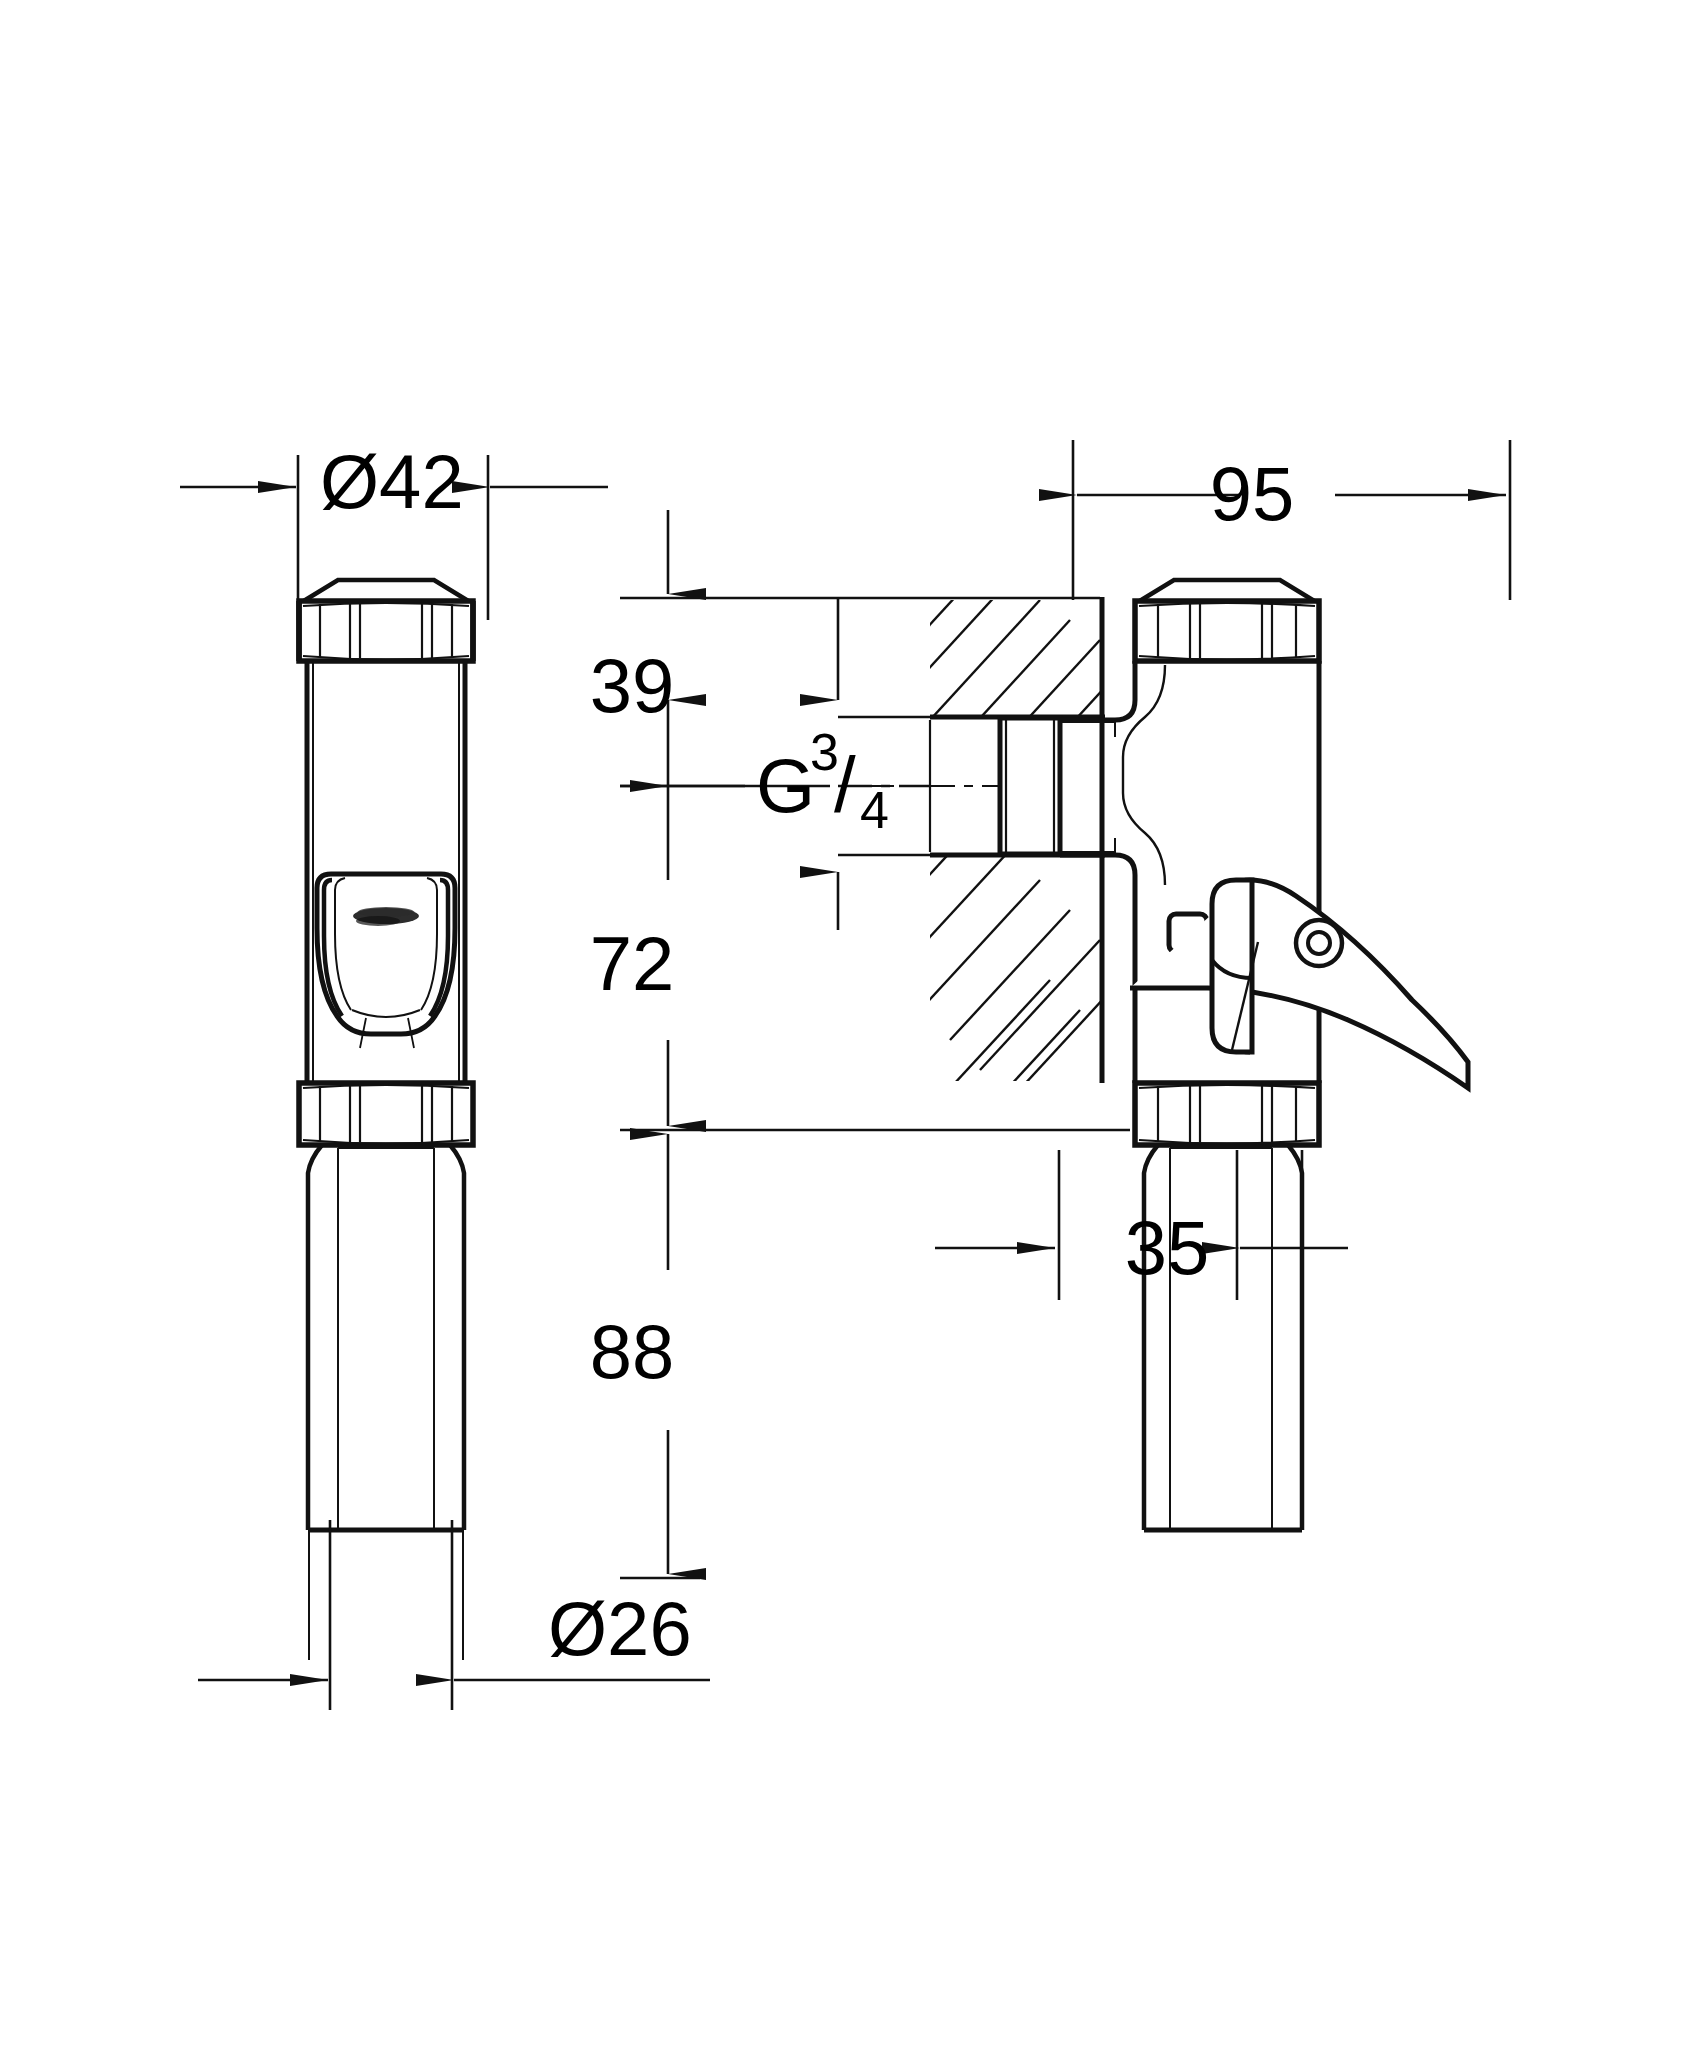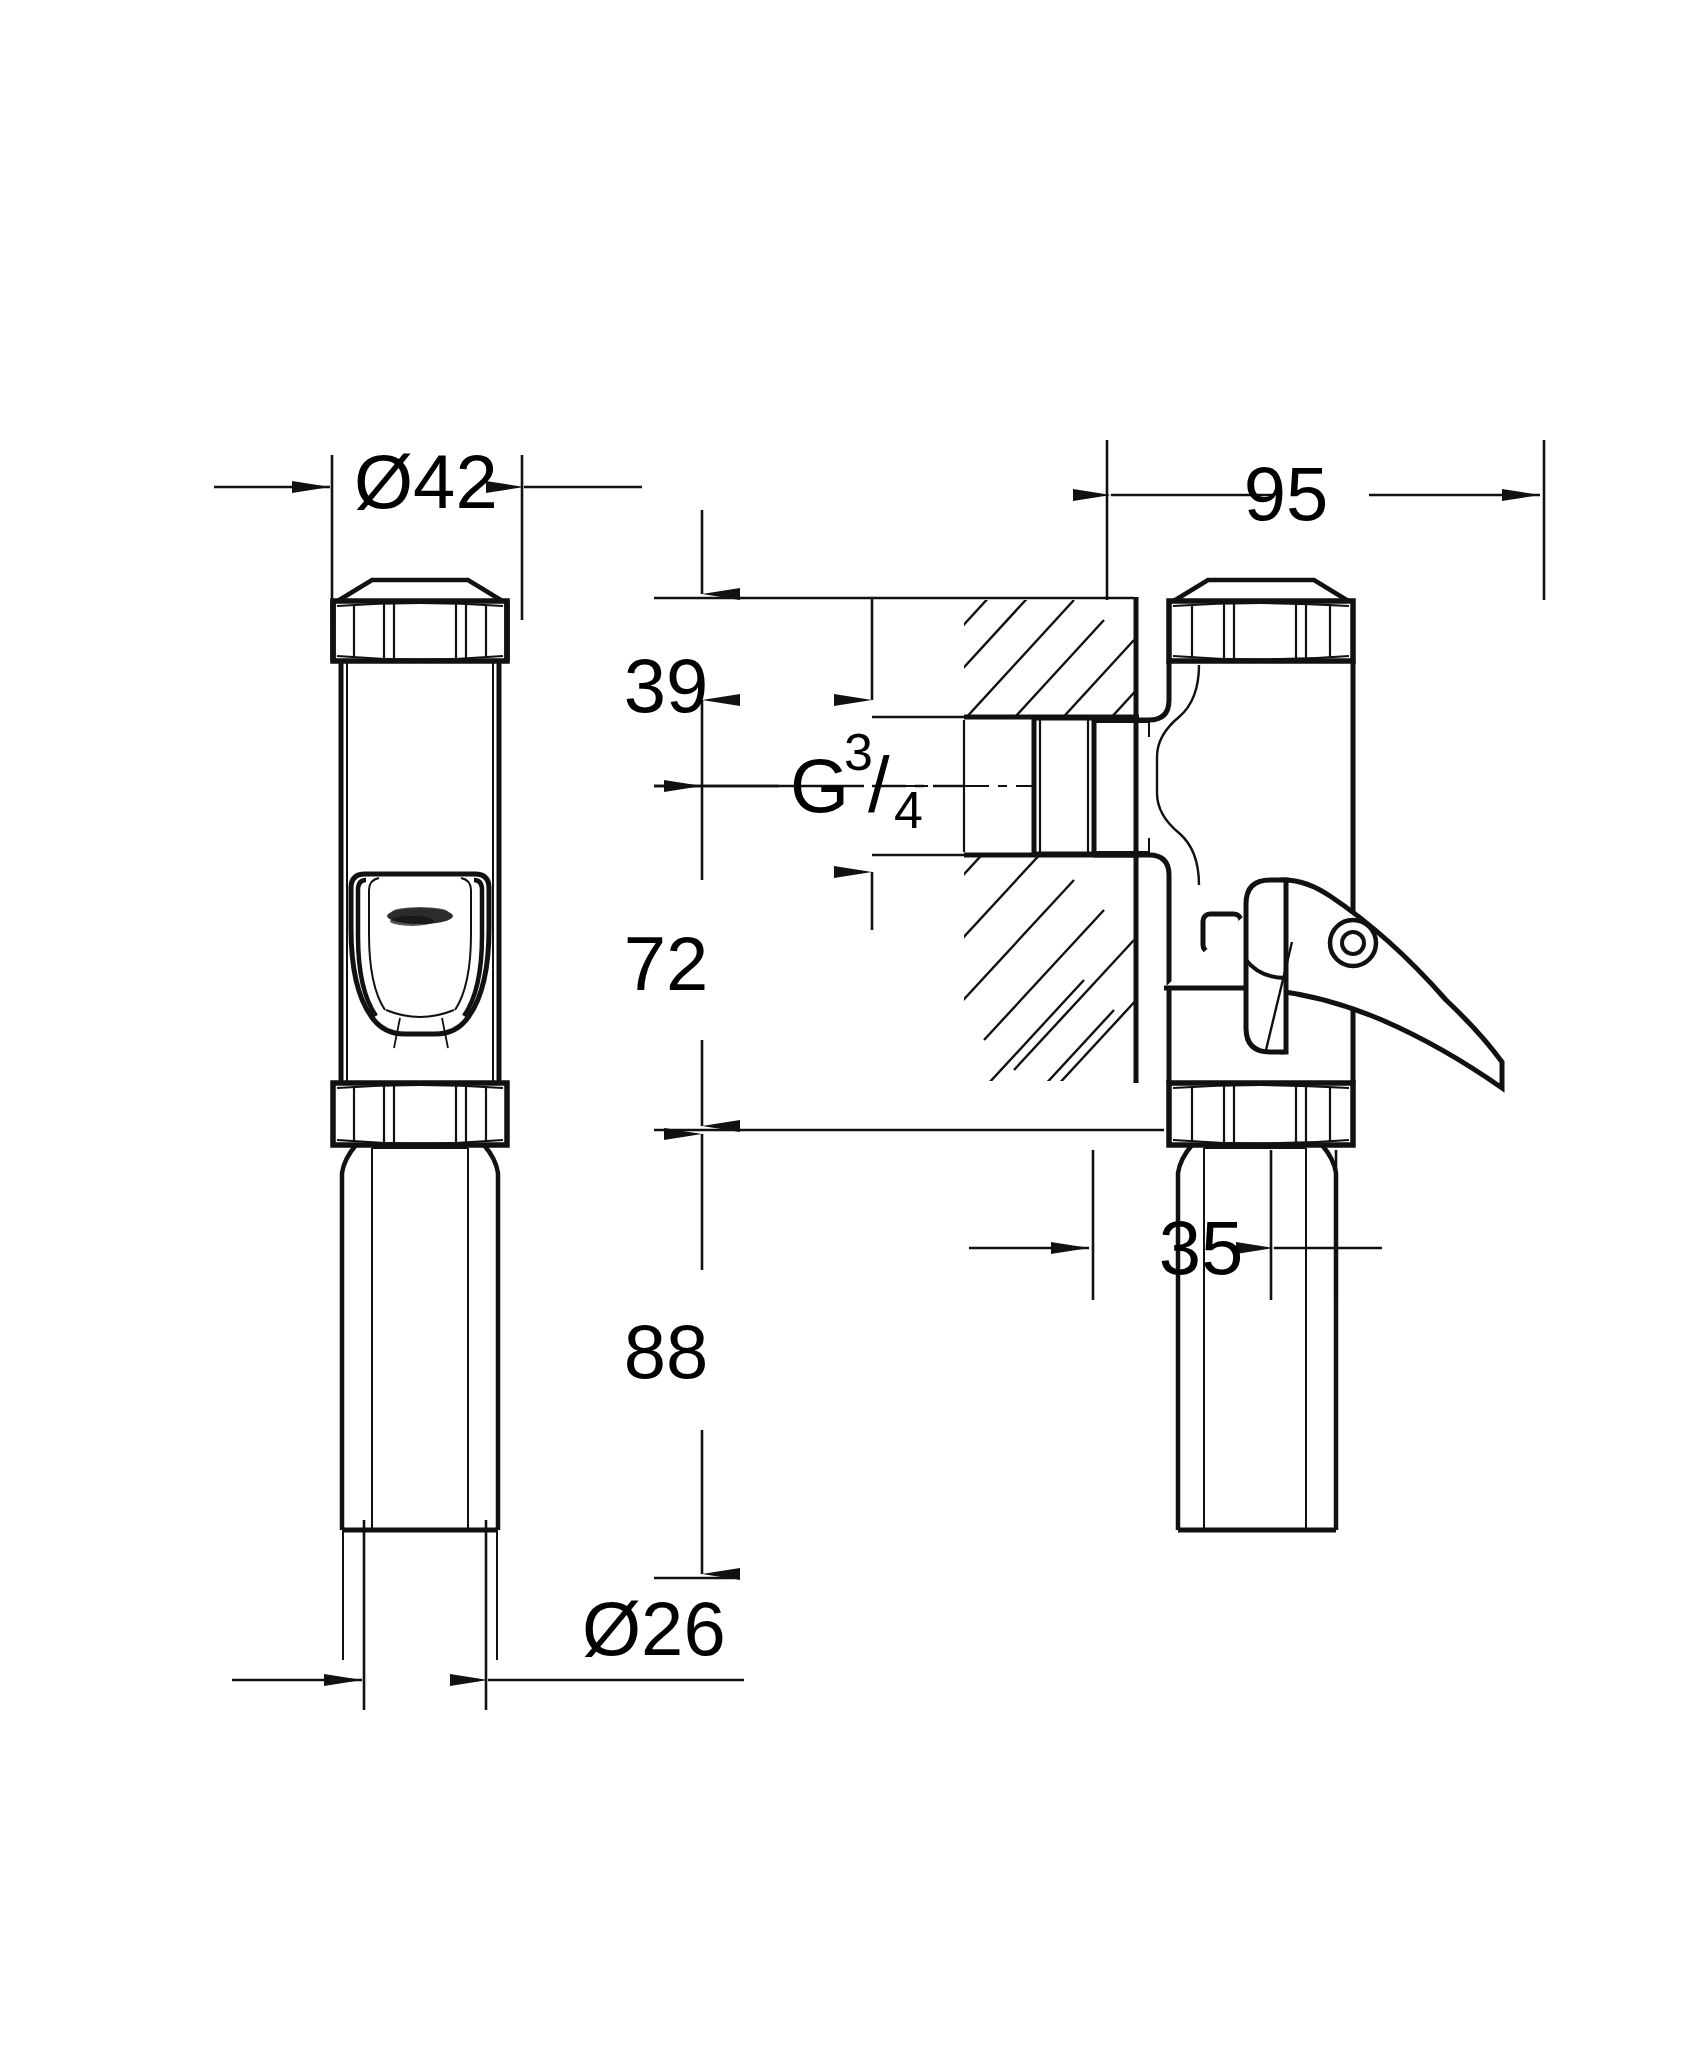--- a/index.html
+++ b/index.html
@@ -1,18 +1,18 @@
 <!DOCTYPE html>
 <html><head>
 <meta charset="utf-8">
 <style>
   html,body{margin:0;padding:0;background:#ffffff;}
   body{width:1705px;height:2048px;position:relative;overflow:hidden;
        font-family:"Liberation Sans",sans-serif;}
-  #sheet{position:absolute;left:0;top:0;width:1566px;height:2048px;padding-left:34px;}
+  #sheet{position:absolute;left:0;top:0;width:1566px;height:2048px;}
   svg{display:block;}
   .dimtext{font-family:"Liberation Sans",sans-serif;fill:#000;}
 </style>
 </head>
 <body>
 
 <div id="sheet">
 <svg width="1705" height="2048" viewBox="0 0 1705 2048" xmlns="http://www.w3.org/2000/svg">
   <rect x="0" y="0" width="1705" height="2048" fill="#ffffff"></rect>
 

